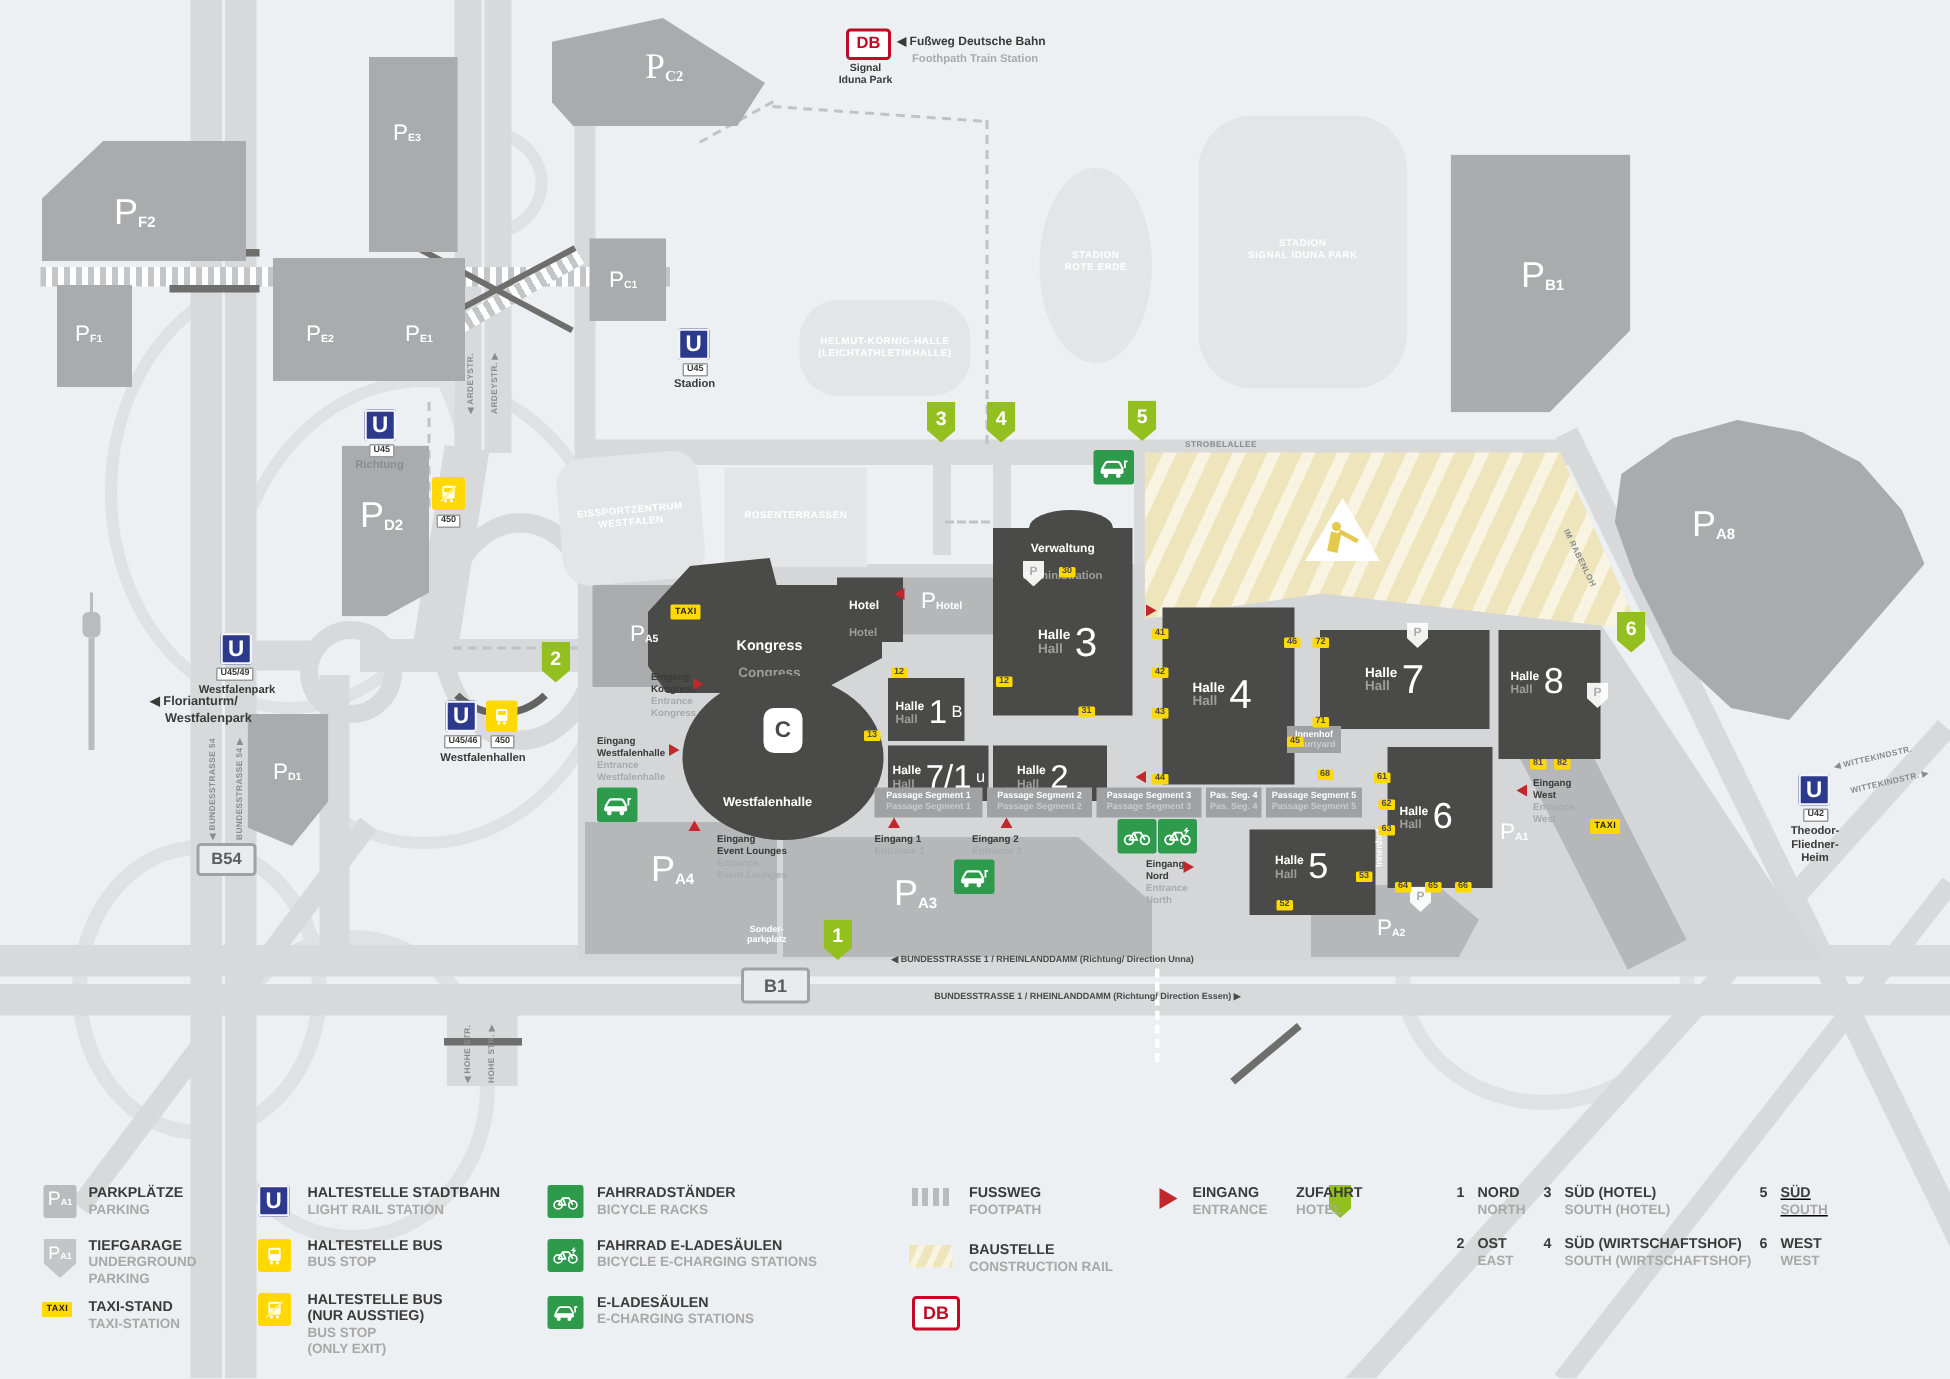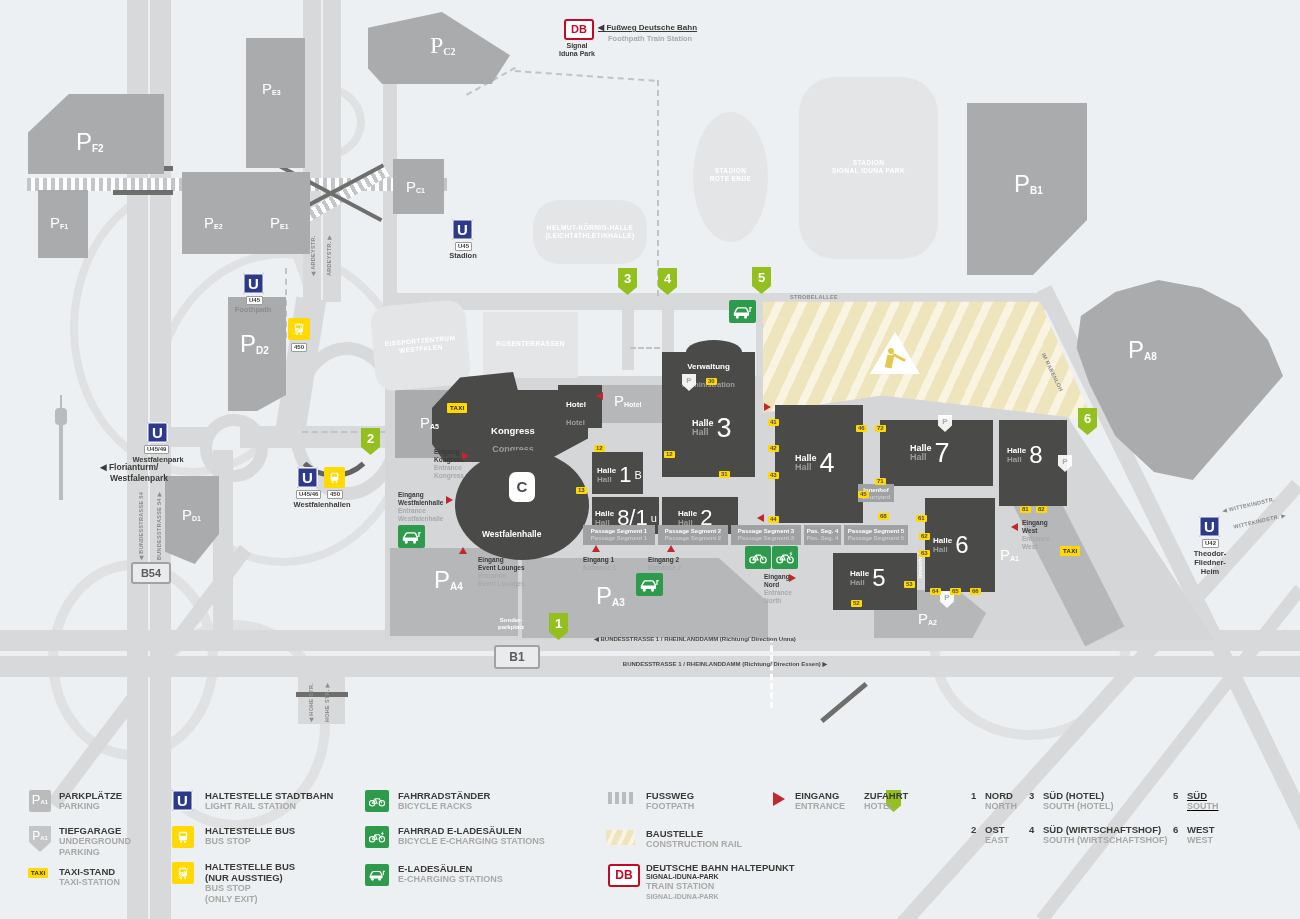--- a/index.html
+++ b/index.html
@@ -220,21 +220,21 @@
 
   <div class="hall" style="left:592px;top:452px;width:51px;height:42px;"></div>
   <div class="hlab" style="left:597px;top:462px;">
     <span class="hde" style="font-size:8px;"><span>Halle</span><br><span class="hen">Hall</span></span>
     <span class="hnum" style="font-size:22px;">1</span>
       <span class="hsub" style="color:#fff;">B</span>
   </div>
   <div class="hall" style="left:592px;top:497px;width:67px;height:37px;"></div>
   <div class="hlab" style="left:595px;top:505px;">
     <span class="hde" style="font-size:8px;"><span>Halle</span><br><span class="hen">Hall</span></span>
-    <span class="hnum" style="font-size:22px;">8/1</span>
+    <span class="hnum" style="font-size:22px;">7/1</span>
       <span class="hsub" style="color:#fff;">u</span>
   </div>
   <div class="hall" style="left:662px;top:497px;width:76px;height:37px;"></div>
   <div class="hlab" style="left:678px;top:505px;">
     <span class="hde" style="font-size:8px;"><span>Halle</span><br><span class="hen">Hall</span></span>
     <span class="hnum" style="font-size:22px;">2</span>
   </div>
 
   <div class="hall" style="left:775px;top:405px;width:88px;height:118px;"></div>
   <div class="hlab" style="left:795px;top:450px;">
@@ -374,21 +374,21 @@
 
   <div class="taxi" style="left:447px;top:403px;"><span>TAXI</span></div>
   <div class="taxi" style="left:1060px;top:546px;"><span>TAXI</span></div>
 
   <div class="uic" style="left:452px;top:219px;"><span>U</span></div>
   <div class="ubadge" style="left:455px;top:242px;">U45</div>
   <div class="slbl" style="left:438px;top:251px;width:50px;">Stadion</div>
 
   <div class="uic" style="left:243px;top:273px;"><span>U</span></div>
   <div class="ubadge" style="left:246px;top:296px;">U45</div>
-  <div class="slbl" style="left:228px;top:305px;width:50px;color:#8a8c8e;">Foothpath</div>
+  <div class="slbl" style="left:228px;top:305px;width:50px;color:#8a8c8e;">Richtung</div>
 
   <div class="uic" style="left:147px;top:422px;"><span>U</span></div>
   <div class="ubadge" style="left:144px;top:445px;">U45/49</div>
   <div class="slbl" style="left:122px;top:455px;width:72px;">Westfalenpark</div>
 
   <div class="uic" style="left:297px;top:467px;"><span>U</span></div>
   <div class="ticon yellow" style="left:324px;top:467px;width:21px;height:21px;">
     <svg width="13" height="13" viewBox="0 0 24 24">
         <rect x="5" y="3" width="14" height="15" rx="2.5" fill="#fff"></rect>
         <rect x="7" y="5.5" width="10" height="5" fill="#ffd900"></rect>
@@ -414,21 +414,21 @@
         <circle cx="15.5" cy="20.5" r="1.8" fill="#fff"></circle>
         <line x1="3" y1="21" x2="21" y2="3" stroke="#ffd900" stroke-width="2.4"></line>
         <line x1="3" y1="21" x2="21" y2="3" stroke="#fff" stroke-width="1.2"></line>
       </svg>
   </div>
   <div class="ubadge" style="left:291px;top:343px;">450</div>
 
   <div class="dbic" style="left:564px;top:19px;width:26px;height:17px;font-size:11px;line-height:17px;"><span>DB</span></div>
   <div class="slbl" style="left:552px;top:42px;width:50px;font-size:7px;">Signal</div>
   <div class="slbl" style="left:552px;top:50px;width:50px;font-size:7px;">Iduna Park</div>
-  <div class="a" style="left:598px;top:23px;color:#3a3a38;font-size:8px;font-weight:bold;white-space:nowrap;text-decoration:underline;"><span>◀ Fußweg Deutsche Bahn</span></div>
+  <div class="a" style="left:598px;top:23px;color:#3a3a38;font-size:8px;font-weight:bold;white-space:nowrap;"><span>◀ Fußweg Deutsche Bahn</span></div>
   <div class="a" style="left:608px;top:34px;color:#a8aaac;font-size:7.5px;font-weight:bold;white-space:nowrap;"><span>Foothpath Train Station</span></div>
 
   <div class="ent" style="left:434px;top:448px;text-align:left;">
     <span class="ed">Eingang</span>
     <span class="ed">Kongress</span>
     <span class="eg">Entrance</span>
     <span class="eg">Kongress</span>
   </div>
   <div class="tri-r" style="left:462px;top:452px;"></div>
   <div class="ent" style="left:398px;top:491px;">
@@ -604,26 +604,20 @@
     <div class="a" style="left:646px;top:12px;">
         <div class="lg-t">FUSSWEG</div>
         <div class="lg-s">FOOTPATH</div>
       </div>
     <div class="a" style="left:606px;top:52px;width:29px;height:15px;background:repeating-linear-gradient(115deg,#efe5bd 0 6px,#f9f4e2 6px 10px);"></div>
     <div class="a" style="left:646px;top:50px;">
         <div class="lg-t">BAUSTELLE</div>
         <div class="lg-s">CONSTRUCTION RAIL</div>
       </div>
     <div class="dbic" style="left:608px;top:86px;width:28px;height:19px;font-size:12px;line-height:19px;"><span>DB</span></div>
-    <div class="a" style="left:646px;top:84px;">
-      <div class="lg-t">DEUTSCHE BAHN HALTEPUNKT</div>
-      <div class="lg-t2">SIGNAL-IDUNA-PARK</div>
-      <div class="lg-s">TRAIN STATION</div>
-      <div class="lg-s2">SIGNAL-IDUNA-PARK</div>
-    </div>
 
     <div class="tri-r" style="left:773px;top:14px;border-top-width:7px;border-bottom-width:7px;border-left-width:12px;"></div>
     <div class="a" style="left:795px;top:12px;">
         <div class="lg-t">EINGANG</div>
         <div class="lg-s">ENTRANCE</div>
       </div>
     <div class="a mkl" style="left:886px;top:12px;"></div>
     <div class="a" style="left:864px;top:12px;">
         <div class="lg-t">ZUFAHRT</div>
         <div class="lg-s">HOTEL</div>

